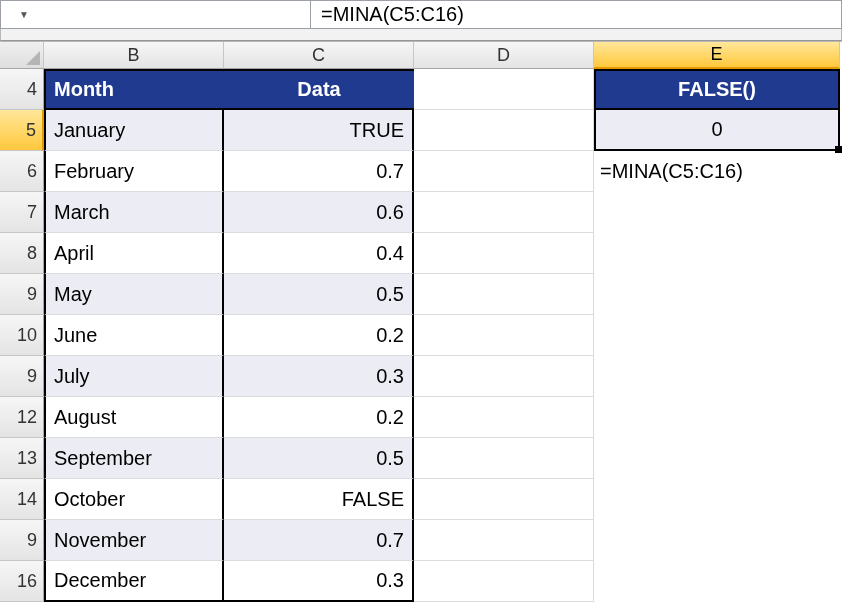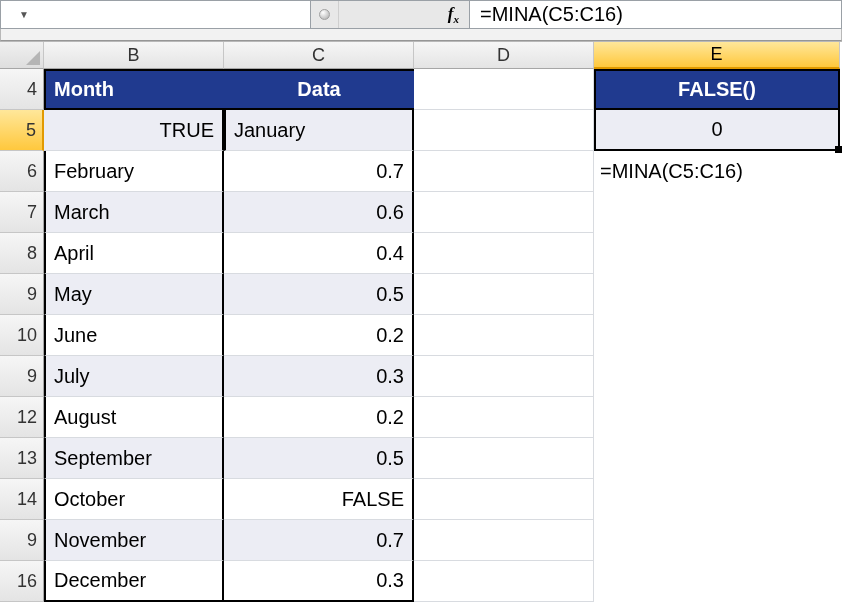--- a/index.html
+++ b/index.html
@@ -202,49 +202,41 @@
 </style>
 </head>
 <body>
 
 <div class="formula-bar">
   <div class="name-box-wrap">
     <div class="dd-btn">
       <span>▼</span>
     </div>
   </div>
-  <div class="fx-zone">
-    <div class="dot-btn">
-      <div class="dot"></div>
-    </div>
-    <div class="fx-btn">
-      <span class="fx-label">f<sub>x</sub></span>
-    </div>
-  </div>
   <div class="formula-input">=MINA(C5:C16)</div>
 </div>
 <div class="mid-bar"></div>
 
 <div class="sheet">
 
   <div class="chdr corner"></div>
   <div class="chdr">B</div>
   <div class="chdr">C</div>
   <div class="chdr">D</div>
   <div class="chdr active-col">E</div>
 
   <div class="rhdr">4</div>
   <div class="cell thead left tbl-top tbl-left tbl-midv tbl-hsep">Month</div>
   <div class="cell thead tbl-top tbl-right tbl-hsep">Data</div>
   <div class="cell"></div>
   <div class="cell mina-head">FALSE()</div>
 
   <div class="rhdr active-row">5</div>
+  <div class="cell alt tbl-left tbl-midv">January</div>
   <div class="cell alt rgt tbl-right">TRUE</div>
-  <div class="cell alt tbl-left tbl-midv">January</div>
   <div class="cell"></div>
   <div class="cell mina-val-wrap">0</div>
 
   <div class="rhdr">6</div>
   <div class="cell tbl-left tbl-midv">February</div>
   <div class="cell rgt tbl-right">0.7</div>
   <div class="cell"></div>
   <div class="cell formula-text" style="border:none">=MINA(C5:C16)</div>
 
   <div class="rhdr">7</div>

